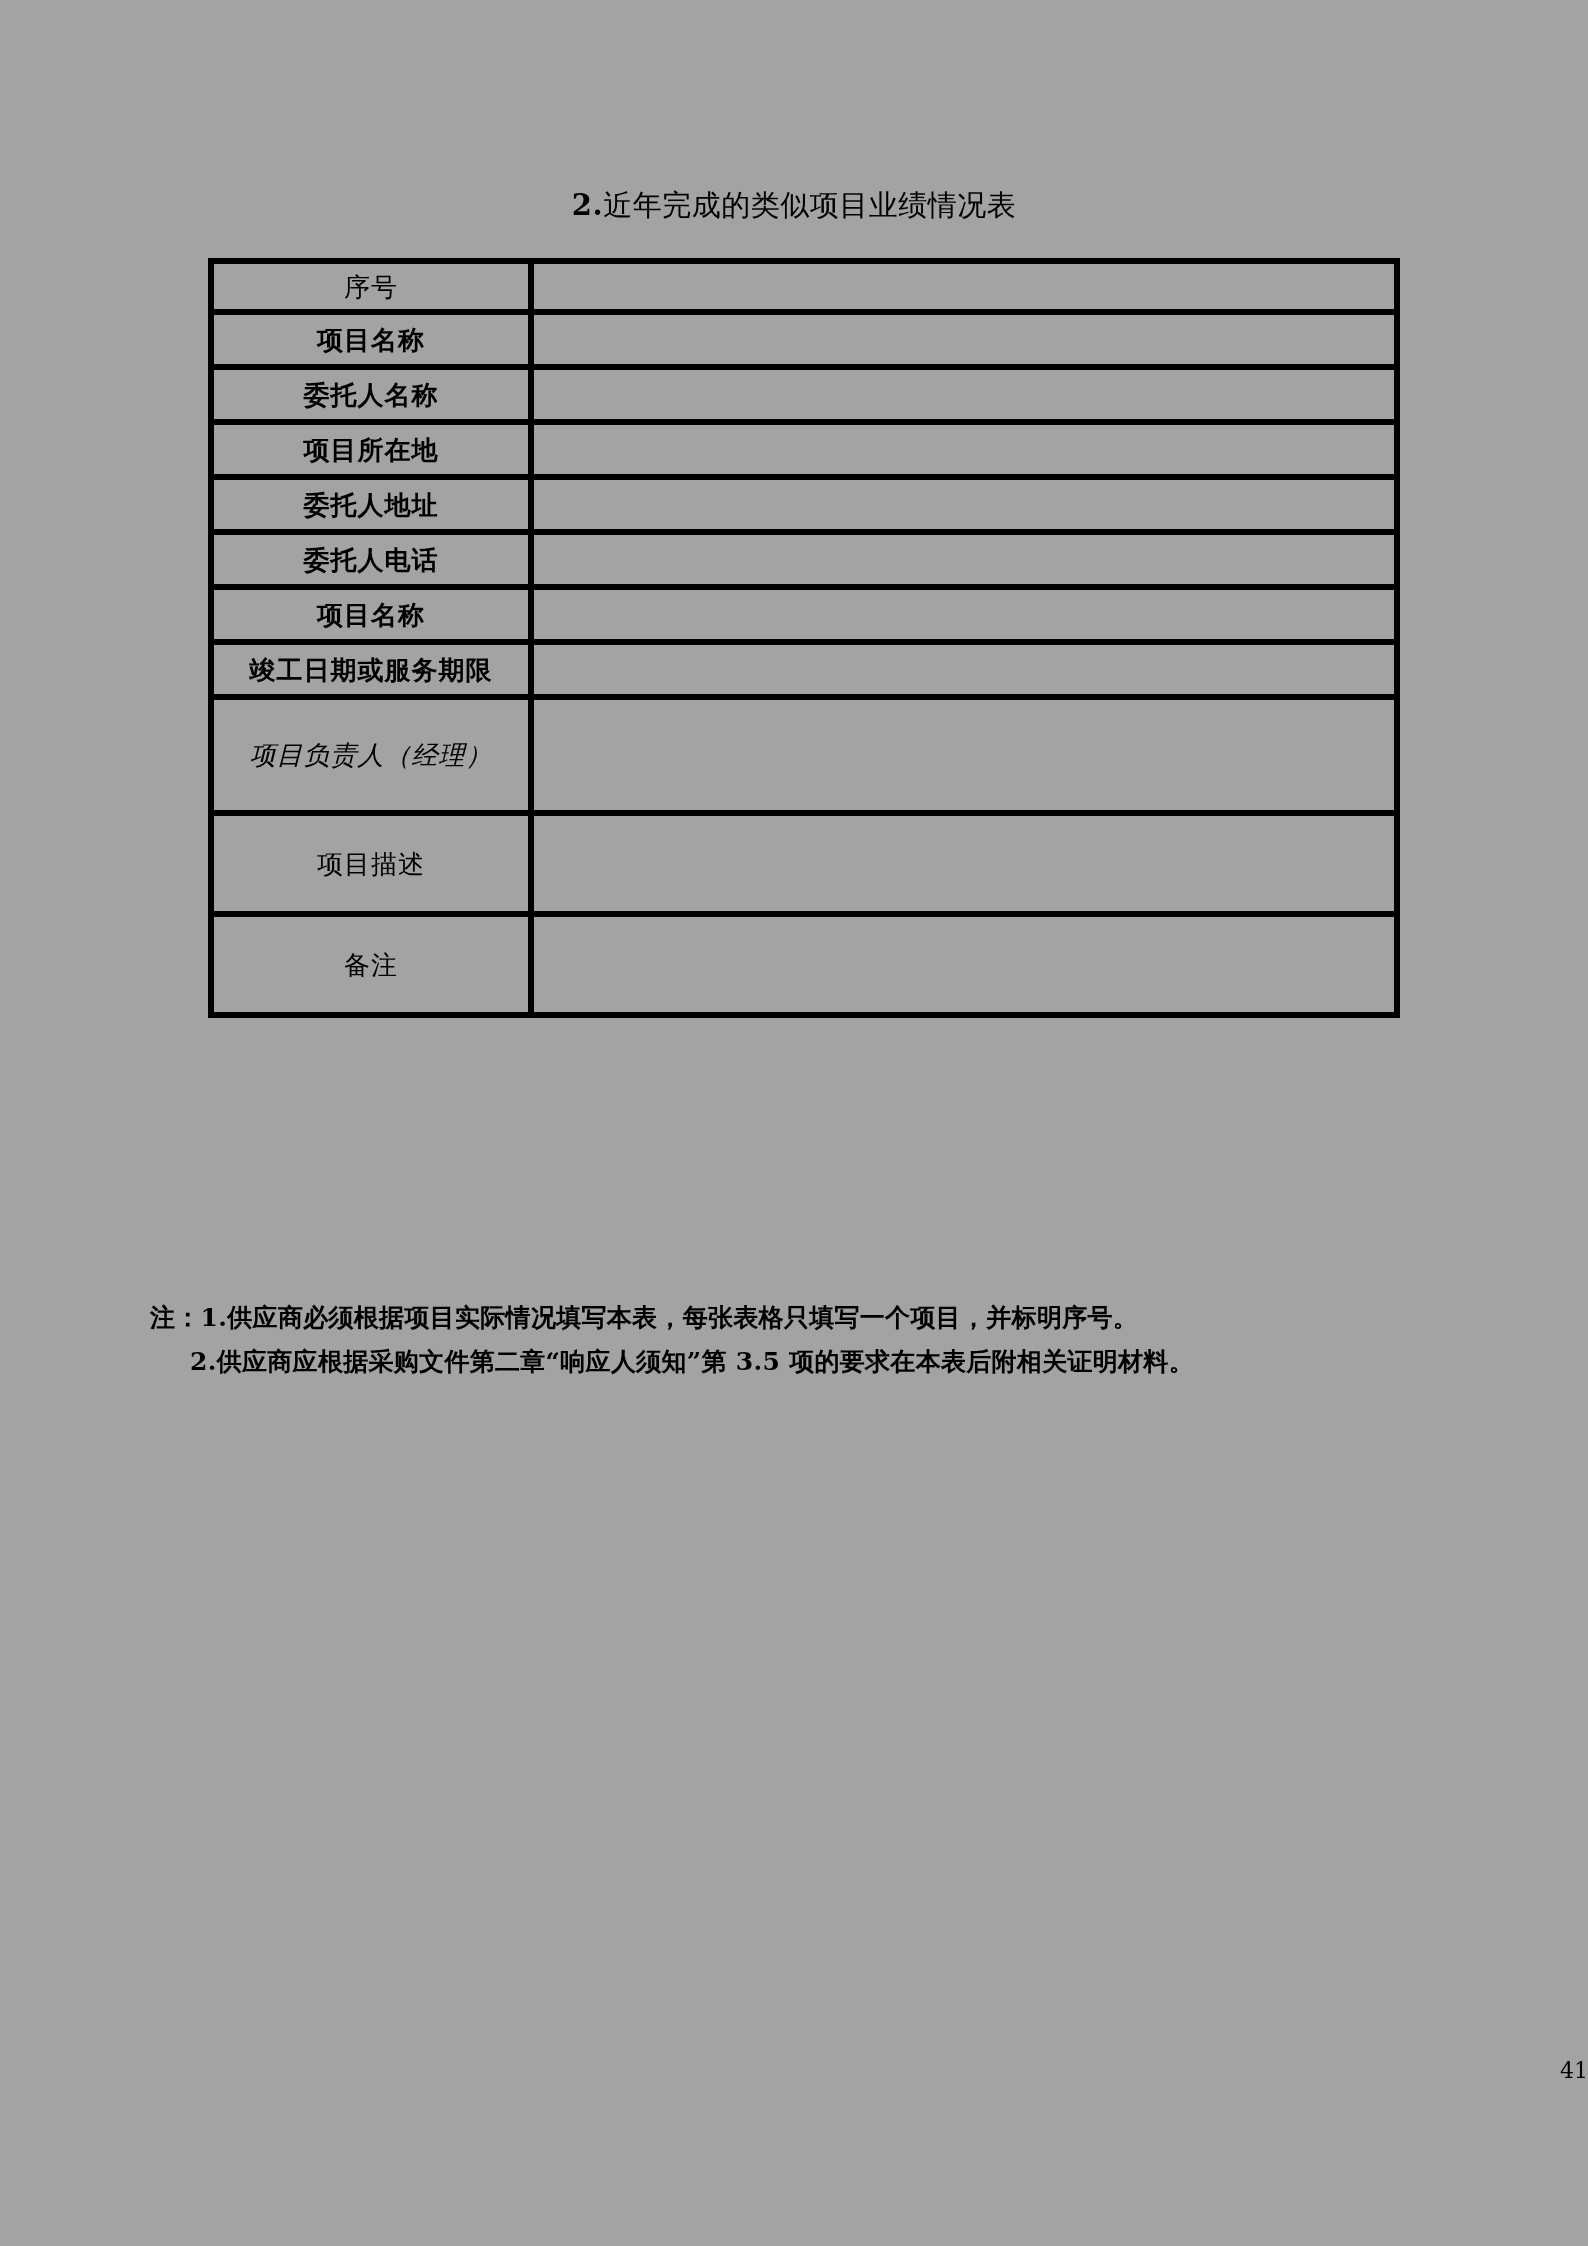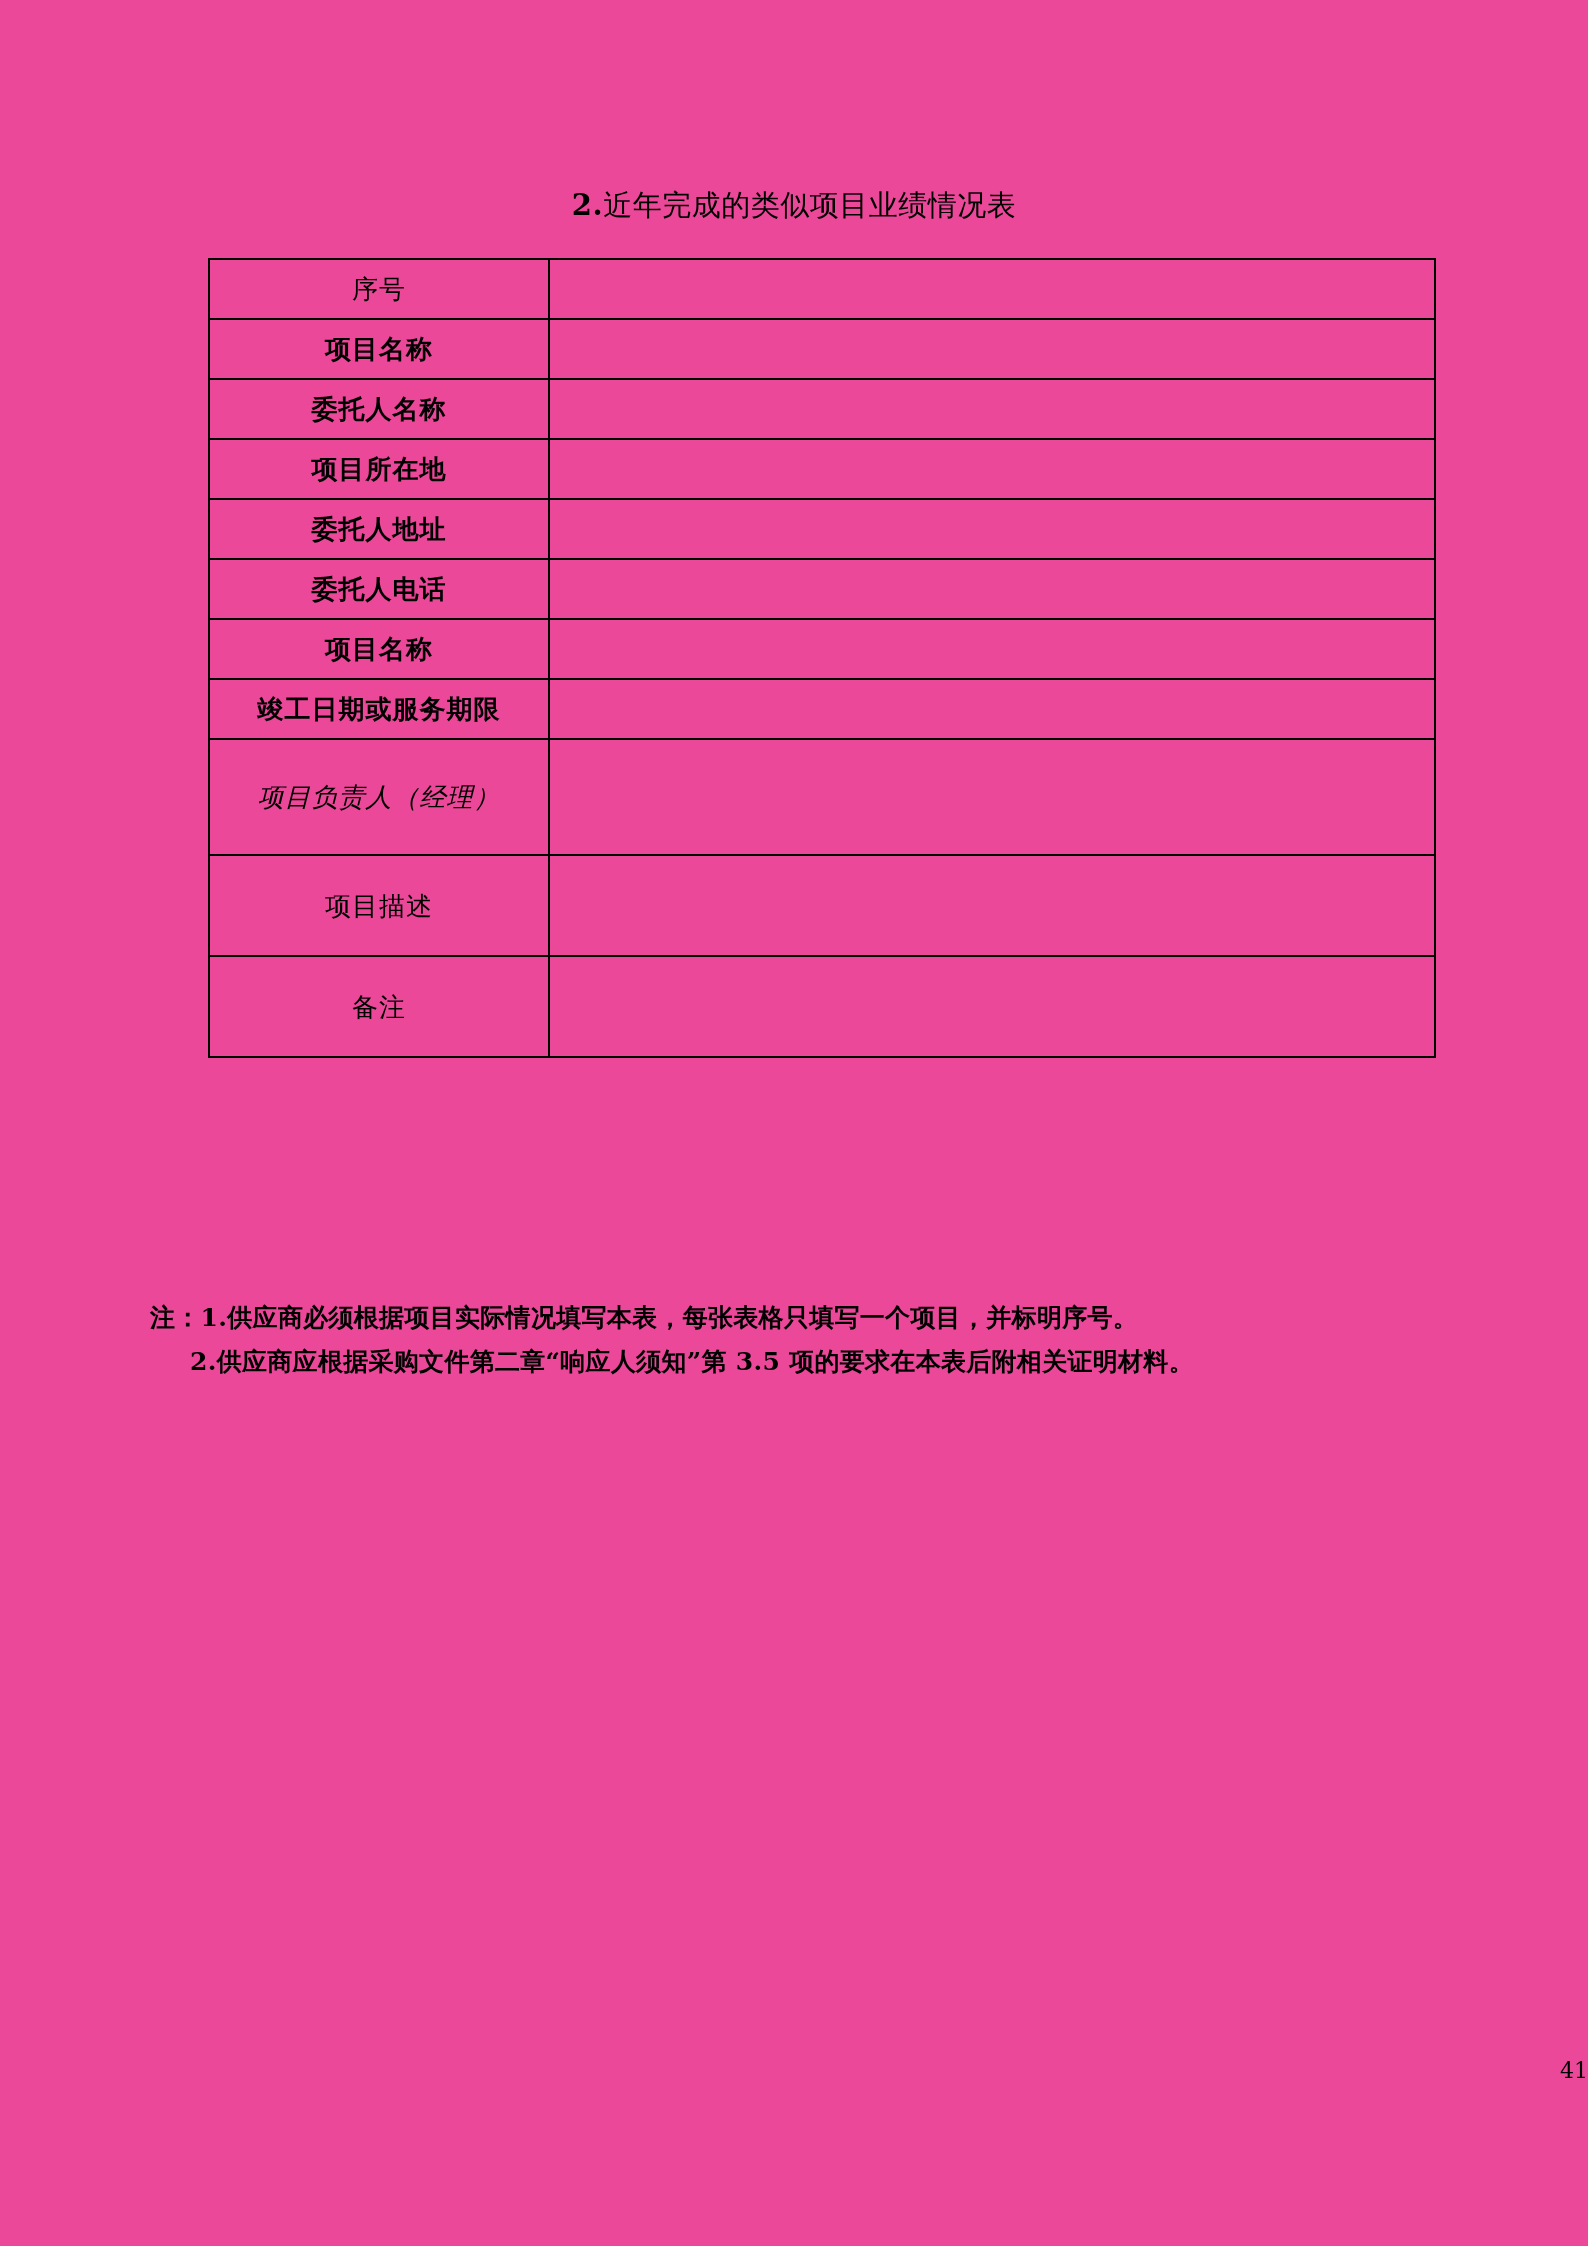--- a/index.html
+++ b/index.html
@@ -14,21 +14,21 @@
     font-family: "DejaVu Serif", "Liberation Serif", serif;
     color: #000000;
     overflow: hidden;
   }
 
   .page {
     position: absolute;
     top: 0; left: 0;
     width: 1588px;
     height: 2246px;
-    background: #ec4899;
+    background: #a3a3a3;
   }
 
   
   .doc-title {
     position: absolute;
     top: 185px;
     left: 0;
     width: 1588px;
     text-align: center;
     font-size: 29px;
@@ -46,22 +46,22 @@
   
   .perf-table {
     position: absolute;
     left: 208px;
     top: 258px;
     width: 1174px;
     border-collapse: collapse;
     table-layout: fixed;
   }
   .perf-table td {
-    border: 2px solid #000000;
-    padding: 12px;
+    border: 6px solid #000000;
+    padding: 0;
     vertical-align: middle;
   }
   .perf-table .label-cell {
     width: 314px;
     text-align: center;
     font-size: 26px;
     line-height: 34px;
     letter-spacing: 1px;
     font-family: "DejaVu Serif", "Liberation Serif", serif;
     white-space: nowrap;

